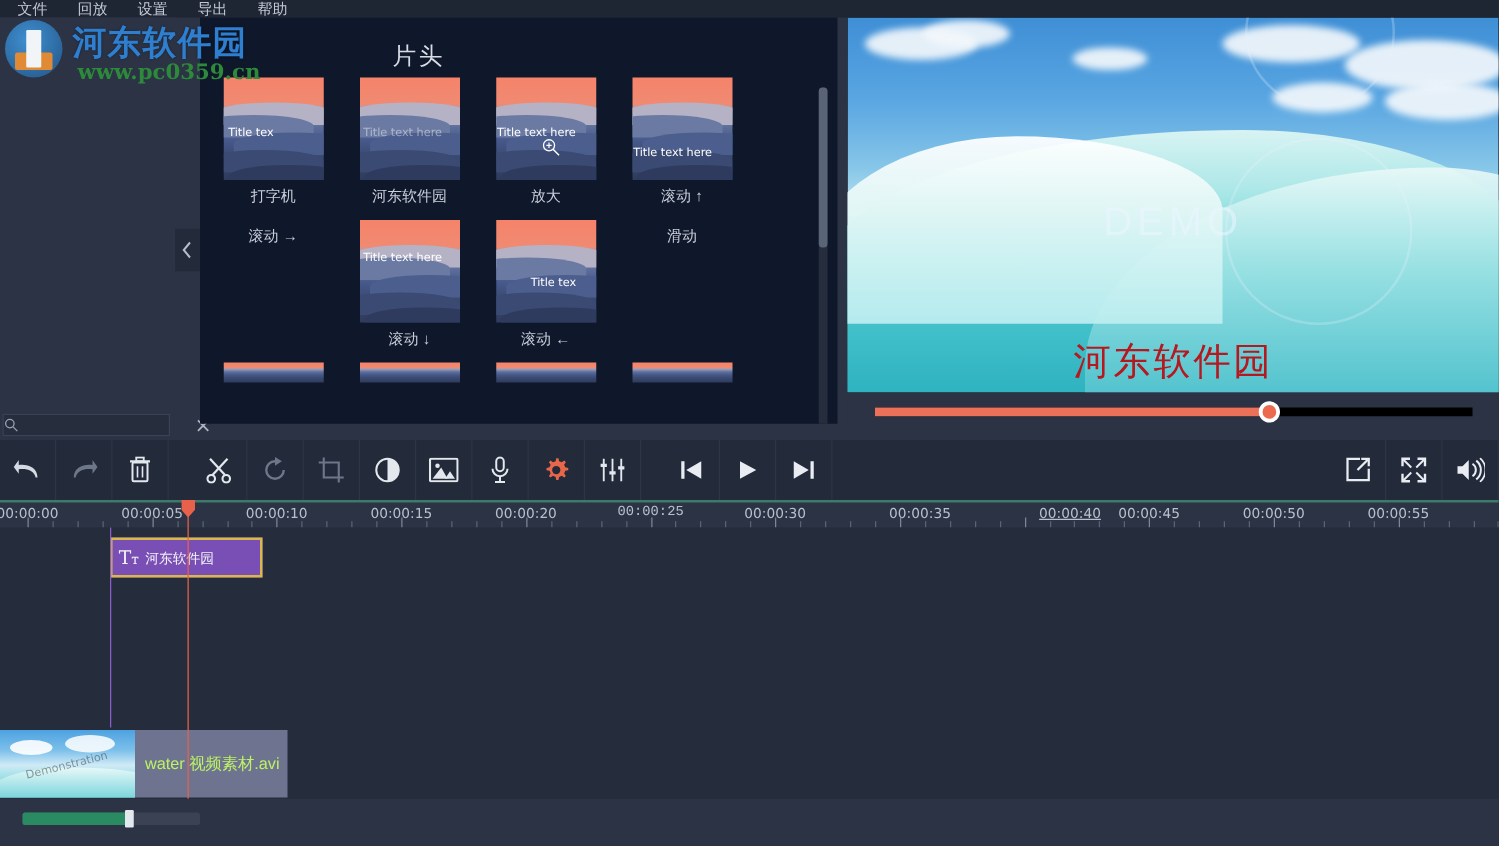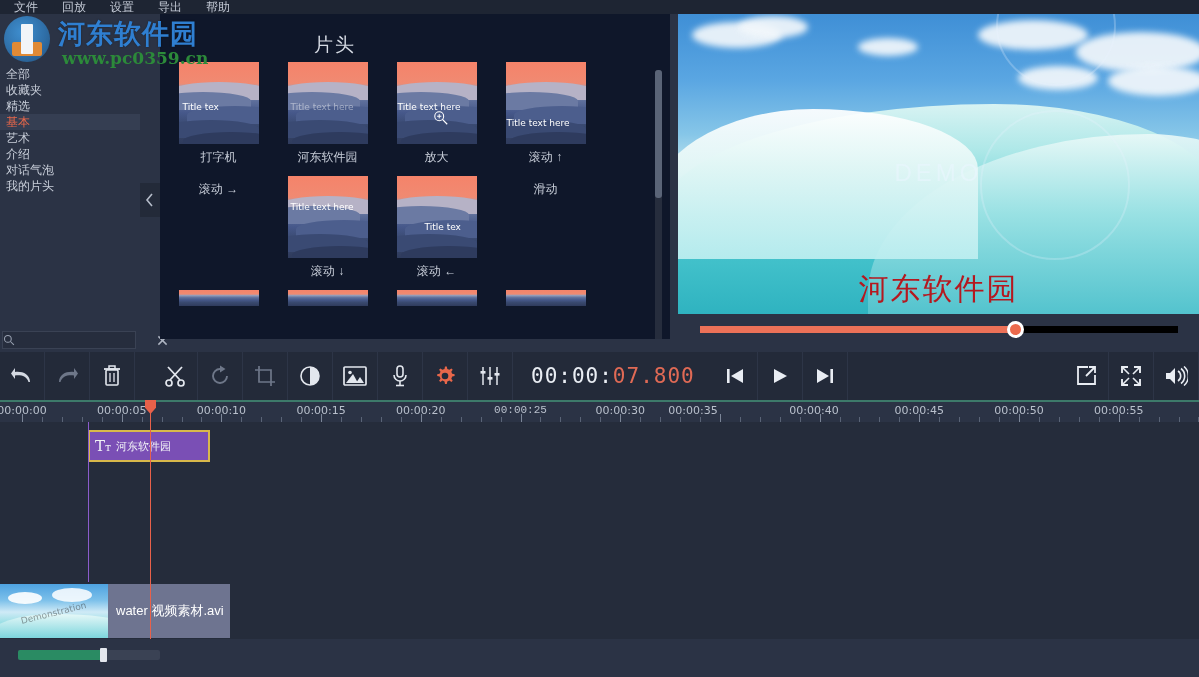--- a/index.html
+++ b/index.html
@@ -163,21 +163,21 @@
     border-radius: 70% 30% 0 0 / 80% 30% 0 0;
     opacity: .9;
   }
   .foam {
     position: absolute; left: -30px; bottom: 55px; width: 330px; height: 150px;
     background: linear-gradient(#ffffff 0%, #e4f7f6 40%, #bdeef0 100%);
     border-radius: 50% 50% 0 0 / 70% 40% 0 0; opacity: .93;
   }
   .demo-wm {
     position: absolute; left: 0; top: 145px; width: 521px; text-align: center;
-    color: rgba(235,245,255,.55); font-size: 24px; letter-spacing: 4px;
+    color: rgba(235,245,255,.55); font-size: 32px; letter-spacing: 4px;
     font-family: Liberation Sans, sans-serif; z-index: 8;
   }
   .demo-ring {
     position: absolute; border: 2px solid rgba(235,245,255,.25);
     border-radius: 50%; z-index: 7;
   }
   .preview-title {
     position: absolute; left: 0; top: 255px; width: 521px; text-align: center;
     color: #b5181f; font-size: 30px; z-index: 9;
     font-family: "DejaVu Serif", serif; letter-spacing: 2px;
@@ -262,21 +262,21 @@
   }
   .vc-thumb .w1 {
     position: absolute; left: -10px; bottom: -6px; width: 130px; height: 30px;
     background: linear-gradient(#e6f8f8, #63cdd6); border-radius: 50% 50% 0 0 / 70% 30% 0 0;
   }
   .vc-thumb .stamp {
     position: absolute; left: 20px; top: 24px; color: rgba(40,40,40,.45);
     font-size: 9px; transform: rotate(-14deg); white-space: nowrap;
     font-family: "DejaVu Sans", sans-serif;
   }
-  .vc-label { margin-left: 8px; color: #ffffff; font-size: 13px; white-space: nowrap; }
+  .vc-label { margin-left: 8px; color: #bef264; font-size: 13px; white-space: nowrap; }
   .playhead {
     position: absolute; top: 0; width: 1px; height: 239px; background: #e8614a; z-index: 20;
   }
   .playhead-head {
     position: absolute; left: -5px; top: 0; width: 11px; height: 14px;
     background: #e8614a; clip-path: polygon(0 0, 100% 0, 100% 55%, 50% 100%, 0 55%);
   }
   .purple-line {
     position: absolute; top: 0; width: 1px; background: #8b5ccc; z-index: 15;
   }
@@ -304,30 +304,20 @@
 
   <div class="menubar">
     <div class="menu-item">文件</div>
     <div class="menu-item">回放</div>
     <div class="menu-item">设置</div>
     <div class="menu-item">导出</div>
     <div class="menu-item">帮助</div>
   </div>
 
   <div class="sidebar">
-    <div class="sidebar-list">
-      <div class="side-item"><span>全部</span></div>
-      <div class="side-item"><span>收藏夹</span></div>
-      <div class="side-item"><span>精选</span></div>
-      <div class="side-item active"><span>基本</span></div>
-      <div class="side-item"><span>艺术</span></div>
-      <div class="side-item"><span>介绍</span></div>
-      <div class="side-item"><span>对话气泡</span></div>
-      <div class="side-item"><span>我的片头</span></div>
-    </div>
 
     <div class="search-wrap">
       <span class="search-icon icon">
         <svg width="12" height="12" viewBox="0 0 16 16">
             <circle cx="6.5" cy="6.5" r="4.5" fill="none" stroke="#9aa2b2" stroke-width="1.4"></circle>
             <line x1="10" y1="10" x2="14.5" y2="14.5" stroke="#9aa2b2" stroke-width="1.4"></line>
           </svg>
       </span>
       <input class="search-input" placeholder="" style="">
       <span class="search-clear icon">
@@ -585,23 +575,20 @@
             <line x1="4" y1="1" x2="4" y2="19" stroke="#e3e7ee" stroke-width="1.5"></line>
             <line x1="11" y1="1" x2="11" y2="19" stroke="#e3e7ee" stroke-width="1.5"></line>
             <line x1="18" y1="1" x2="18" y2="19" stroke="#e3e7ee" stroke-width="1.5"></line>
             <rect x="1.5" y="5" width="5" height="2.6" fill="#e3e7ee"></rect>
             <rect x="8.5" y="11" width="5" height="2.6" fill="#e3e7ee"></rect>
             <rect x="15.5" y="7" width="5" height="2.6" fill="#e3e7ee"></rect>
           </svg>
       </span>
     </div>
 
-    <div class="timecode">
-      <span class="tc-a">00:00:</span><span class="tc-b">07.800</span>
-    </div>
 
     <div class="play-group">
       <div class="tb-btn">
         <span class="icon">
           <svg width="20" height="18" viewBox="0 0 20 18">
               <rect x="2" y="2" width="2.6" height="14" fill="#e9edf3"></rect>
               <polygon points="18,2 18,16 6,9" fill="#e9edf3"></polygon>
             </svg>
         </span>
       </div>
@@ -695,27 +682,27 @@
       <div class="tick minor" style="left: 540.44px;"></div>
       <div class="tick minor" style="left: 560.38px;"></div>
       <div class="tick minor" style="left: 580.32px;"></div>
       <div class="tick minor" style="left: 600.26px;"></div>
       <div class="ruler-label" style="left: 620.2px;">00:00:30</div>
       <div class="tick major" style="left: 620.2px;"></div>
       <div class="tick minor" style="left: 640.14px;"></div>
       <div class="tick minor" style="left: 660.08px;"></div>
       <div class="tick minor" style="left: 680.02px;"></div>
       <div class="tick minor" style="left: 699.96px;"></div>
-      <div class="ruler-label" style="left: 693px;">00:00:35</div>
+      <div class="ruler-label" style="left: 736px;">00:00:35</div>
       <div class="tick major" style="left: 719.9px;"></div>
       <div class="tick minor" style="left: 739.84px;"></div>
       <div class="tick minor" style="left: 759.78px;"></div>
       <div class="tick minor" style="left: 779.72px;"></div>
       <div class="tick minor" style="left: 799.66px;"></div>
-      <div class="ruler-label" style="left: 814px;">00:00:40</div>
+      <div class="ruler-label" style="left: 856px; text-decoration: underline;">00:00:40</div>
       <div class="tick major" style="left: 819.6px;"></div>
       <div class="tick minor" style="left: 839.54px;"></div>
       <div class="tick minor" style="left: 859.48px;"></div>
       <div class="tick minor" style="left: 879.42px;"></div>
       <div class="tick minor" style="left: 899.36px;"></div>
       <div class="ruler-label" style="left: 919.3px;">00:00:45</div>
       <div class="tick major" style="left: 919.3px;"></div>
       <div class="tick minor" style="left: 939.24px;"></div>
       <div class="tick minor" style="left: 959.18px;"></div>
       <div class="tick minor" style="left: 979.12px;"></div>

